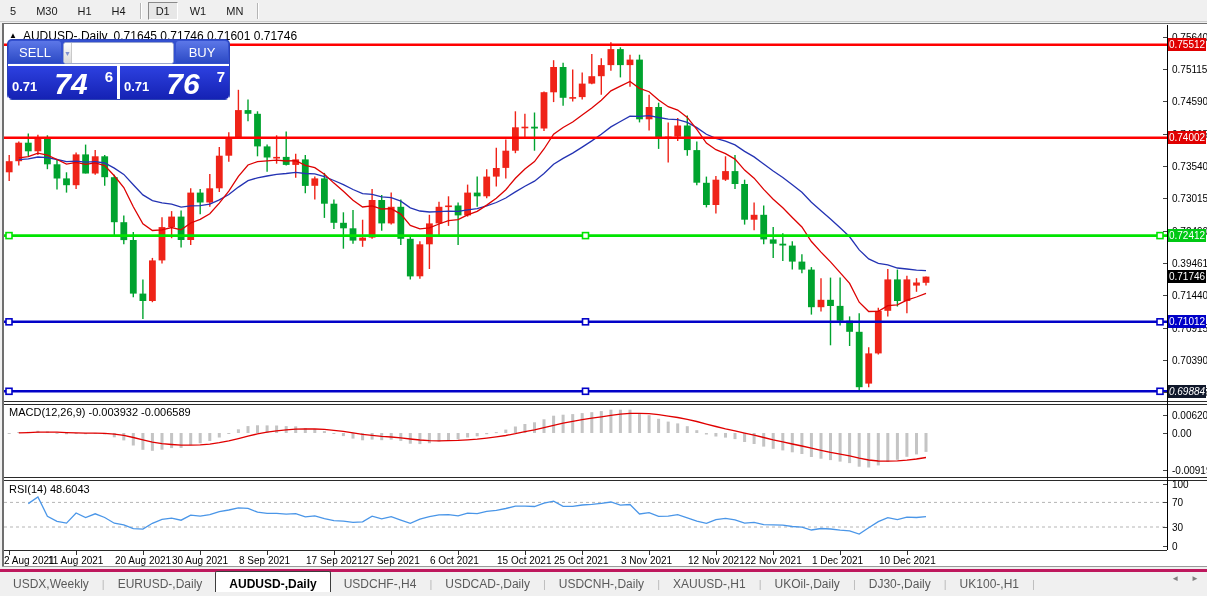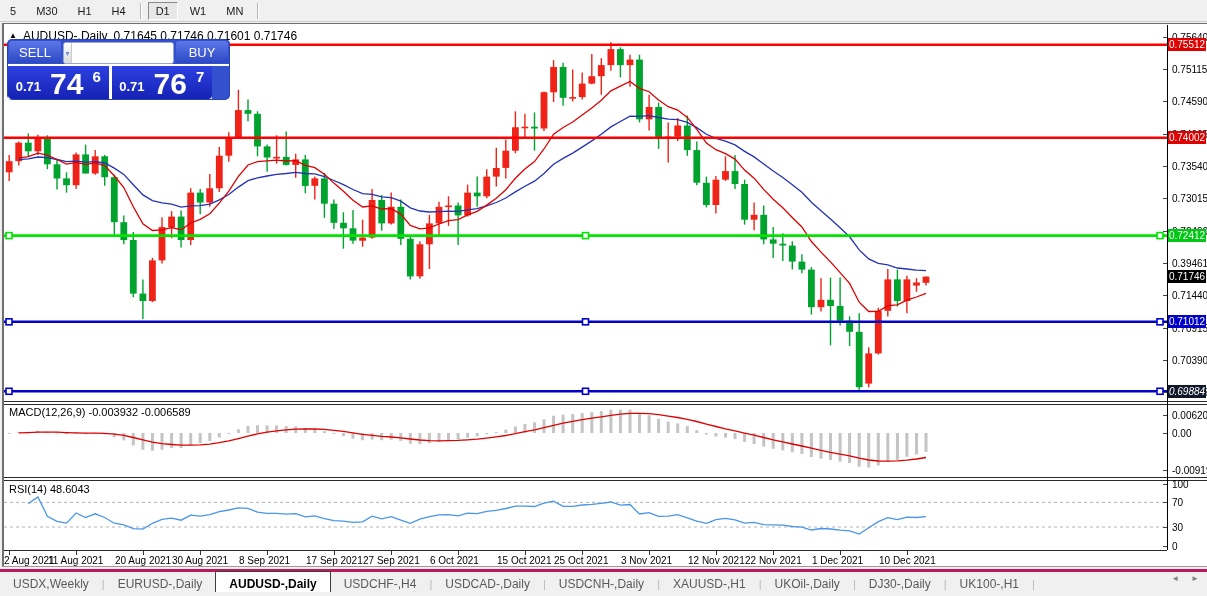--- a/index.html
+++ b/index.html
@@ -36,27 +36,27 @@
   .tp-btn{width:52px;height:22px;margin:1px;border-radius:3px 3px 0 0;color:#fff;font-size:13px;
           display:flex;align-items:center;justify-content:center;cursor:pointer;
           background:linear-gradient(#5c77e8,#2b49c4);}
   #tp-vol{flex:1;height:20px;margin:2px 1px;background:#fff;border-radius:3px;display:flex;overflow:hidden;border:1px solid #9aa6cf;}
   .spin{width:17px;background:linear-gradient(#fdfdfd,#d9d9d9);display:flex;align-items:center;justify-content:center;
         color:#7d8fd0;font-size:7px;cursor:pointer;}
   .spin.dn{border-right:1px solid #c9c9c9;}
   #vol-input{flex:1;border:none;outline:none;font-size:13px;text-align:right;padding:0 5px 0 0;color:#000;
              font-family:"Liberation Sans",sans-serif;background:#fff;}
   #tp-line{position:absolute;left:0;top:24px;width:221px;height:2px;background:#fff;}
-  #tp-row2{position:absolute;left:0;top:26px;width:204px;height:33px;display:flex;gap:3px;background:#fff;}
+  #tp-row2{position:absolute;left:0;top:26px;width:221px;height:33px;display:flex;gap:3px;background:#fff;}
   .tp-price{flex:1;background:linear-gradient(#2d41e0,#1522b4);color:#fff;display:flex;align-items:flex-end;
             justify-content:center;padding-bottom:2px;cursor:pointer;}
   .tp-price:first-child{border-radius:0 0 0 4px;}
   .tp-price:last-child{border-radius:0 0 4px 0;}
   .tp-frac{font-size:13px;font-weight:bold;margin-bottom:3px;}
-  .tp-big{font-size:30px;font-weight:bold;line-height:26px;margin:0 9px;}
+  .tp-big{font-size:30px;font-weight:bold;line-height:26px;margin:0 17px;font-style:italic;}
   .tp-sup{font-size:15px;font-weight:bold;margin-bottom:12px;}
 
   
   .y-label{position:absolute;left:1172px;font-size:10px;color:#000;white-space:nowrap;}
   .y-tick{position:absolute;left:1163px;width:4px;height:1px;background:#444;}
   .price-badge{position:absolute;left:1168px;width:38px;height:13px;color:#fff;font-size:10px;
                line-height:13px;text-align:center;white-space:nowrap;z-index:5;}
 
   
   #date-axis{position:absolute;left:4px;top:550px;width:1163px;height:16px;background:#fff;border-top:1px solid #2a2a2a;}

